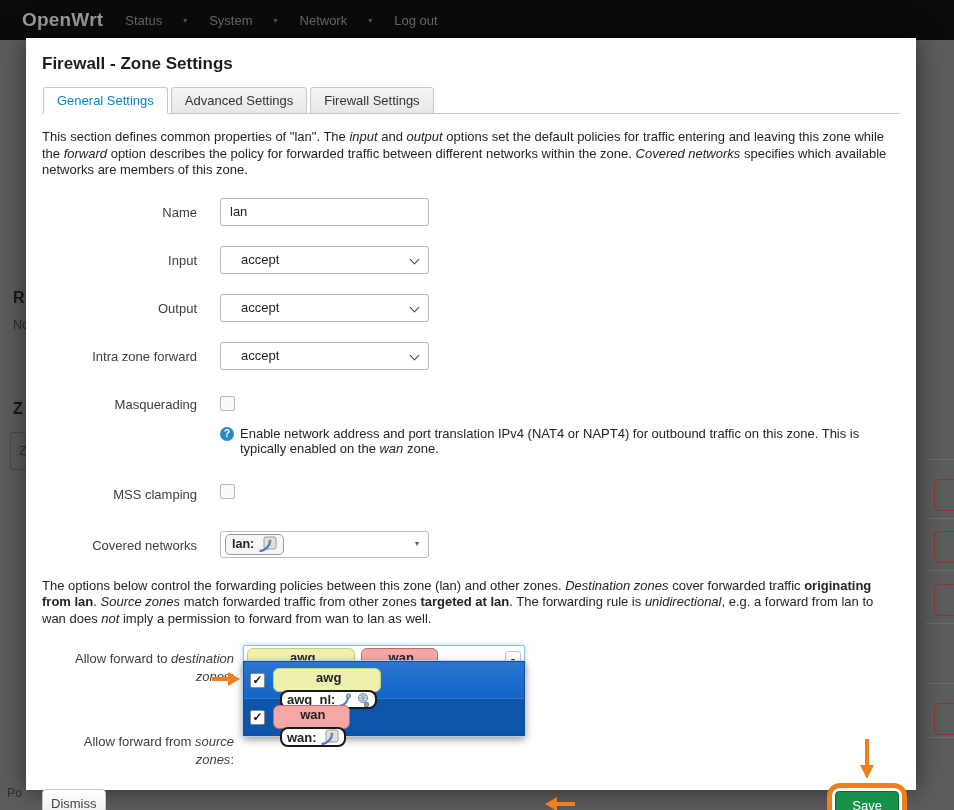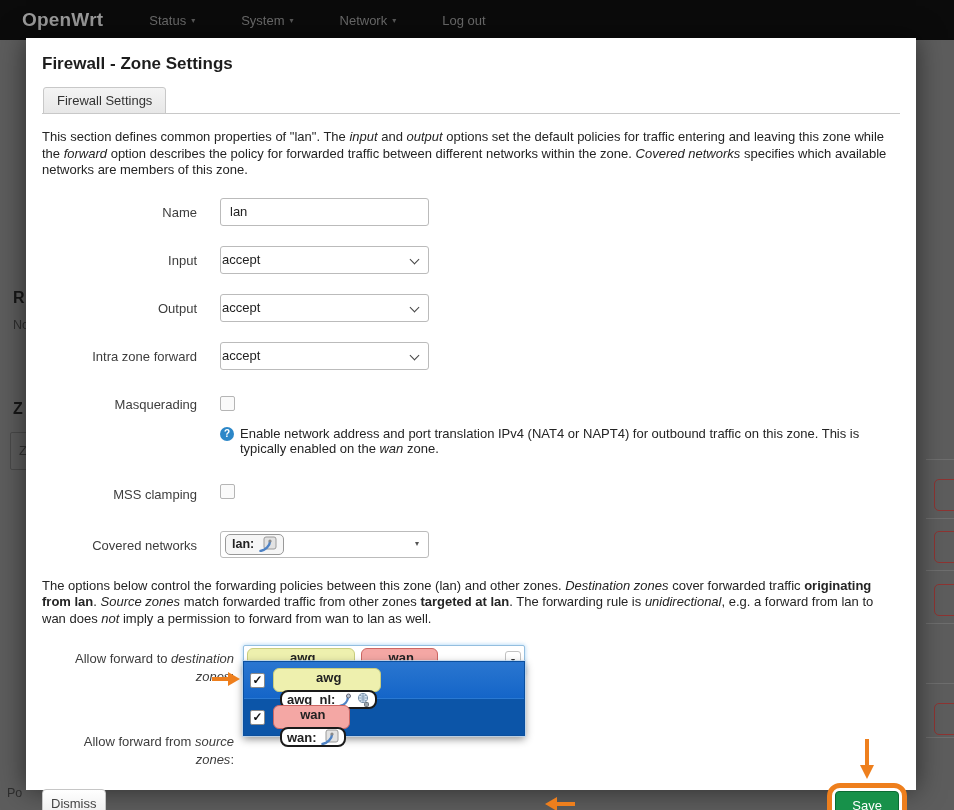--- a/index.html
+++ b/index.html
@@ -11,21 +11,21 @@
     overflow: hidden;
   }
   .viewport { position: absolute; inset: 0; width: 954px; height: 810px; overflow: hidden; }
 
   
   .topbar {
     position: absolute; left:0; top:0; width:954px; height:40px;
     background:#0b0b0b; display:flex; align-items:center;
   }
   .brand { color:#9c9c9c; font-size:19px; font-weight:bold; margin-left:22px; letter-spacing:.2px; }
-  .navitem { color:#6c6c6c; font-size:13px; margin-left:46px; display:inline-flex; align-items:center; gap:5px; }
+  .navitem { color:#6c6c6c; font-size:13px; margin-left:22px; display:inline-flex; align-items:center; gap:21px; }
   .navitem .caret { font-size:8px; color:#5a5a5a; }
 
   .bg-frag { position:absolute; color:#2a2a2a; }
   .bg-h { font-weight:bold; font-size:16px; color:#171717; }
   .bg-t { font-size:12.5px; color:#2e2e2e; }
   .bg-cell { position:absolute; left:10px; top:432px; width:30px; height:38px;
              border:1px solid #4a4a4a; border-radius:2px; }
   .bg-cell span { position:absolute; left:8px; top:10px; font-size:13px; color:#333; }
   .bg-hline { position:absolute; width:28px; left:926px; border-top:1px solid #6e6e6e; }
   .bg-redbtn { position:absolute; left:934px; width:34px; height:32px;
@@ -56,21 +56,21 @@
             font-size:13px; color:#3d3d3d; padding-top:6px; line-height:18px; }
   .flabel.tight { padding-top:1px; }
   .fctrl { position:relative; }
 
   .textinput {
     width:209px; height:28px; border:1px solid #bbb; border-radius:3px;
     font-family:"Liberation Sans",sans-serif; font-size:13px; color:#222; padding:0 9px;
   }
   .selectbox {
     width:209px; height:28px; border:1px solid #bbb; border-radius:3px; background:#fff;
-    font-size:13px; color:#222; display:flex; align-items:center; padding:0 1px; position:relative;
+    font-size:13px; color:#222; display:flex; align-items:center; padding:0 20px; position:relative;
     cursor:pointer;
   }
   .chev {
     position:absolute; right:10px; top:9px; width:7px; height:7px;
     border:solid #444; border-width:0 1.5px 1.5px 0; transform:rotate(45deg);
   }
   .cbx {
     width:15px; height:15px; background:#fafafa; border:1px solid #b5b5b5; border-radius:2px;
     display:inline-flex; align-items:center; justify-content:center;
     font-size:12px; font-weight:bold; color:#111; line-height:1; cursor:pointer;
@@ -193,20 +193,22 @@
   <div class="bg-redbtn" style="top:479px;"></div>
   <div class="bg-redbtn" style="top:531px;"></div>
   <div class="bg-redbtn" style="top:584px;"></div>
   <div class="bg-redbtn" style="top:703px;"></div>
 
   <div class="modal">
 
     <h2>Firewall - Zone Settings</h2>
 
     <div class="tabs">
+      <div class="tab active">General Settings</div>
+      <div class="tab">Advanced Settings</div>
       <div class="tab">Firewall Settings</div>
     </div>
 
     <p class="para"><span>This section defines common properties of "lan". The </span><span style="font-style: italic;">input</span><span> and </span><span style="font-style: italic;">output</span><span> options set the default policies for traffic entering and leaving this zone while the </span><span style="font-style: italic;">forward</span><span> option describes the policy for forwarded traffic between different networks within the zone. </span><span style="font-style: italic;">Covered networks</span><span> specifies which available networks are members of this zone.</span></p>
 
     <div class="form">
 
       <div class="frow">
         <div class="flabel">Name</div>
         <div class="fctrl">

